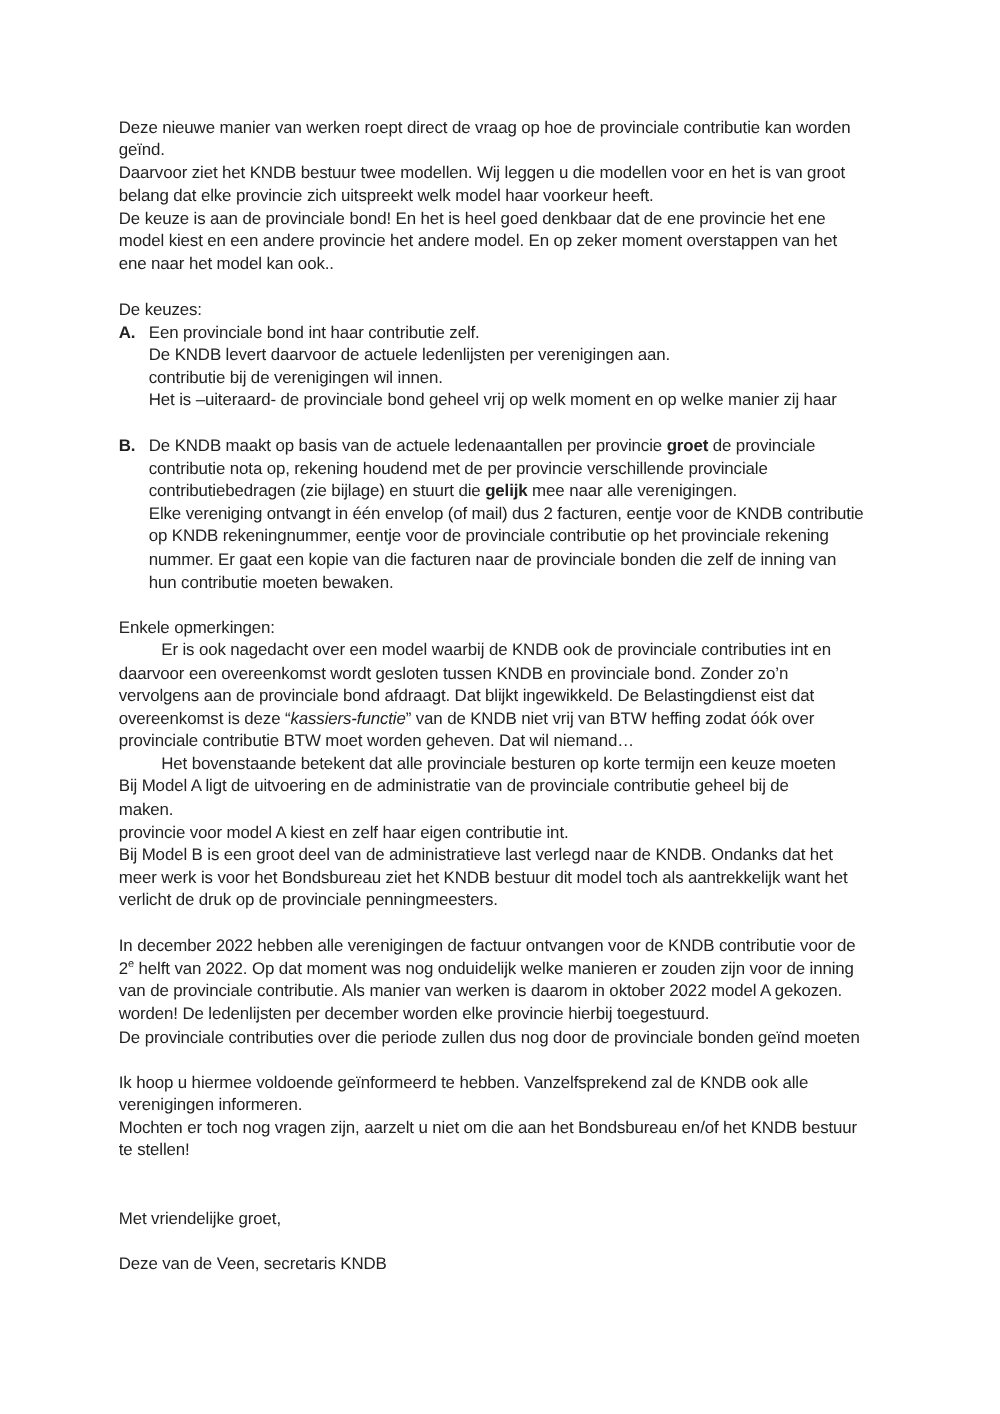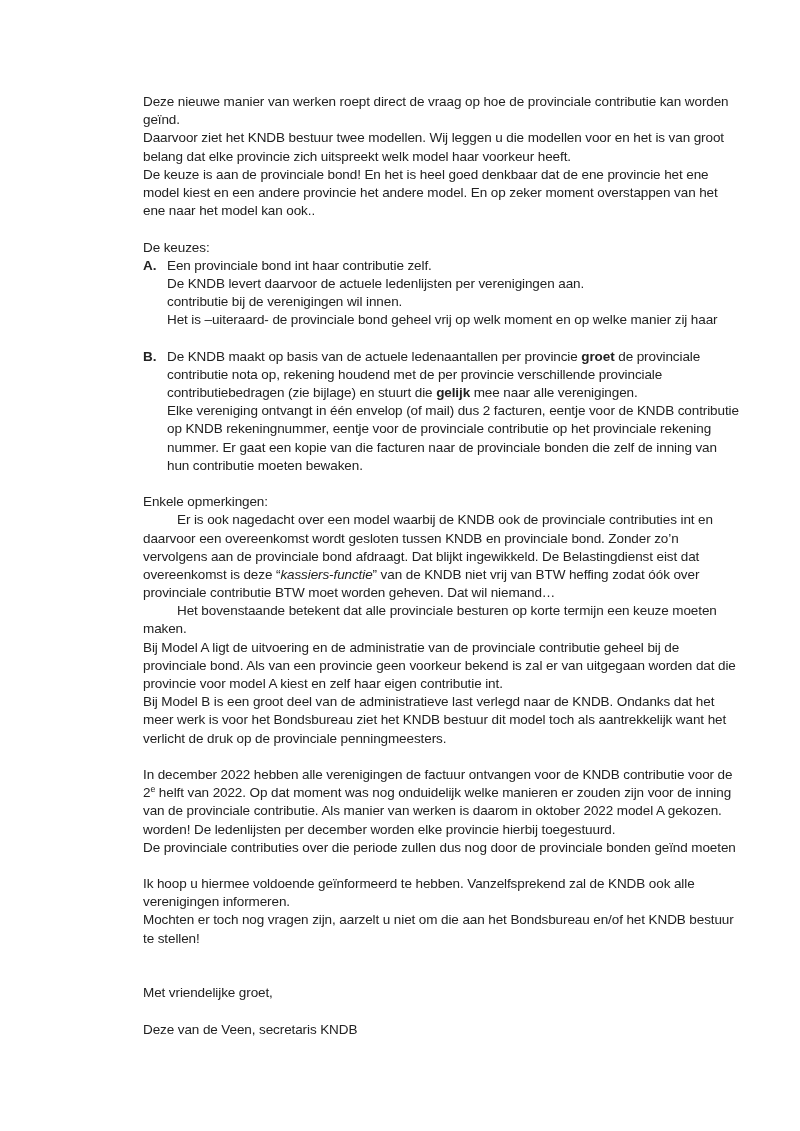--- a/index.html
+++ b/index.html
@@ -17,21 +17,20 @@
   }
   .content {
     position: absolute;
     left: 95px;
     top: 93px;
     width: 640px;
     font-size: 13.5px;
     line-height: 18.2px;
     letter-spacing: -0.1px;
     color: #222222;
-    margin-left: 48px;
   }
   .line {
     white-space: nowrap;
     height: 18.2px;
   }
   .line.indent {
     padding-left: 34px;
   }
   .blank-line {
     height: 18.2px;
@@ -101,23 +100,22 @@
       </div>
       <div class="blank-line">&nbsp;</div>
       <div class="para">
         <div class="line">Enkele opmerkingen:</div>
         <div class="line indent">Er is ook nagedacht over een model waarbij de KNDB ook de provinciale contributies int en</div>
         <div class="line">daarvoor een overeenkomst wordt gesloten tussen KNDB en provinciale bond. Zonder zo’n</div>
         <div class="line">vervolgens aan de provinciale bond afdraagt. Dat blijkt ingewikkeld. De Belastingdienst eist dat</div>
         <div class="line">overeenkomst is deze “<i class="run-i">kassiers-functie</i>” van de KNDB niet vrij van BTW heffing zodat óók over</div>
         <div class="line">provinciale contributie BTW moet worden geheven. Dat wil niemand…</div>
         <div class="line indent">Het bovenstaande betekent dat alle provinciale besturen op korte termijn een keuze moeten</div>
+        <div class="line">Bij Model A ligt de uitvoering en de administratie van de provinciale contributie geheel bij de</div>
         <div class="line">maken.</div>
-        <div class="line">Bij Model A ligt de uitvoering en de administratie van de provinciale contributie geheel bij de</div>
-        <div class="line">provinciale bond. Als van een provincie geen voorkeur bekend is zal er van uitgegaan worden dat die</div>
         <div class="line">provincie voor model A kiest en zelf haar eigen contributie int.</div>
         <div class="line">Bij Model B is een groot deel van de administratieve last verlegd naar de KNDB. Ondanks dat het</div>
         <div class="line">meer werk is voor het Bondsbureau ziet het KNDB bestuur dit model toch als aantrekkelijk want het</div>
         <div class="line">verlicht de druk op de provinciale penningmeesters.</div>
       </div>
       <div class="blank-line">&nbsp;</div>
       <div class="para">
         <div class="line">In december 2022 hebben alle verenigingen de factuur ontvangen voor de KNDB contributie voor de</div>
         <div class="line">2<sup class="run-sup">e</sup> helft van 2022. Op dat moment was nog onduidelijk welke manieren er zouden zijn voor de inning</div>
         <div class="line">van de provinciale contributie. Als manier van werken is daarom in oktober 2022 model A gekozen.</div>

